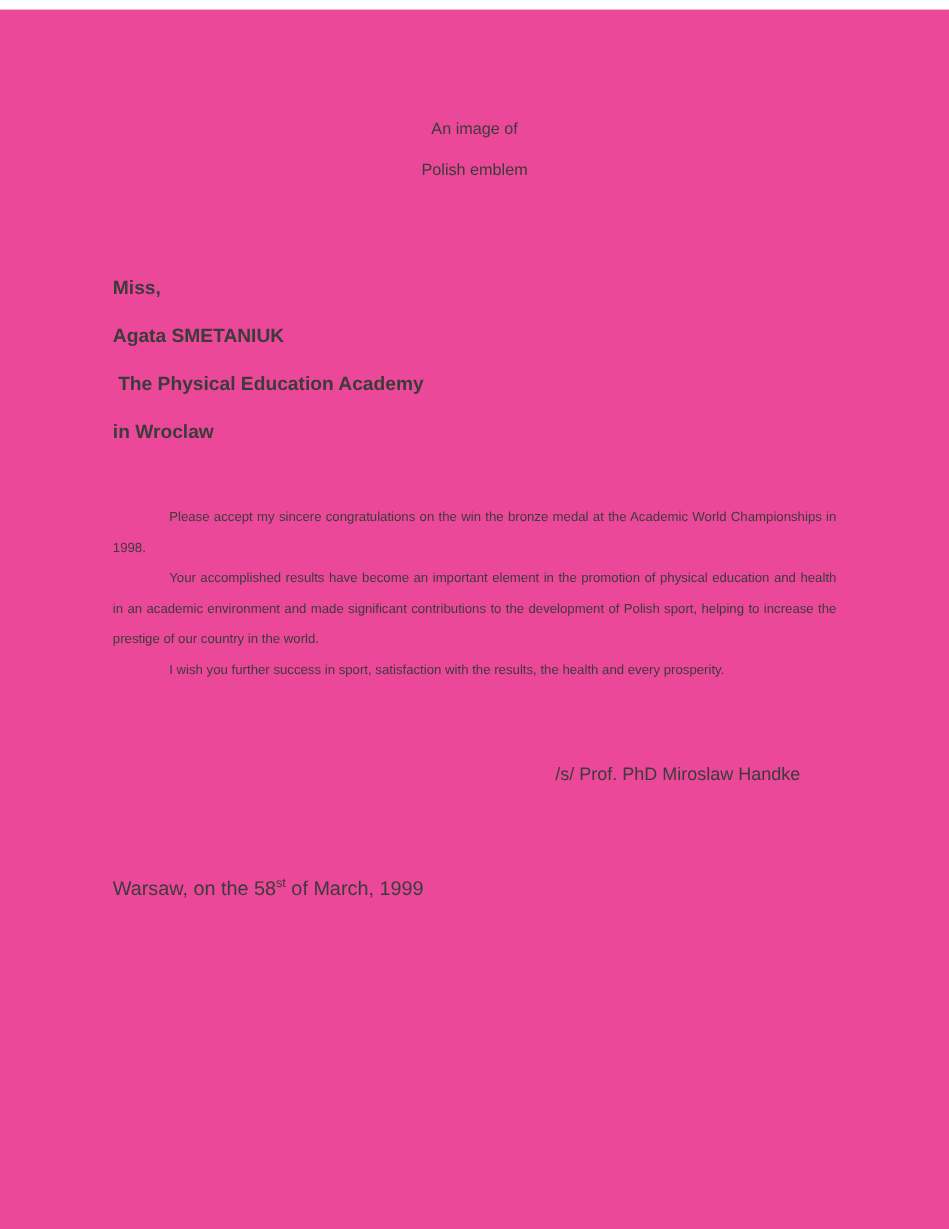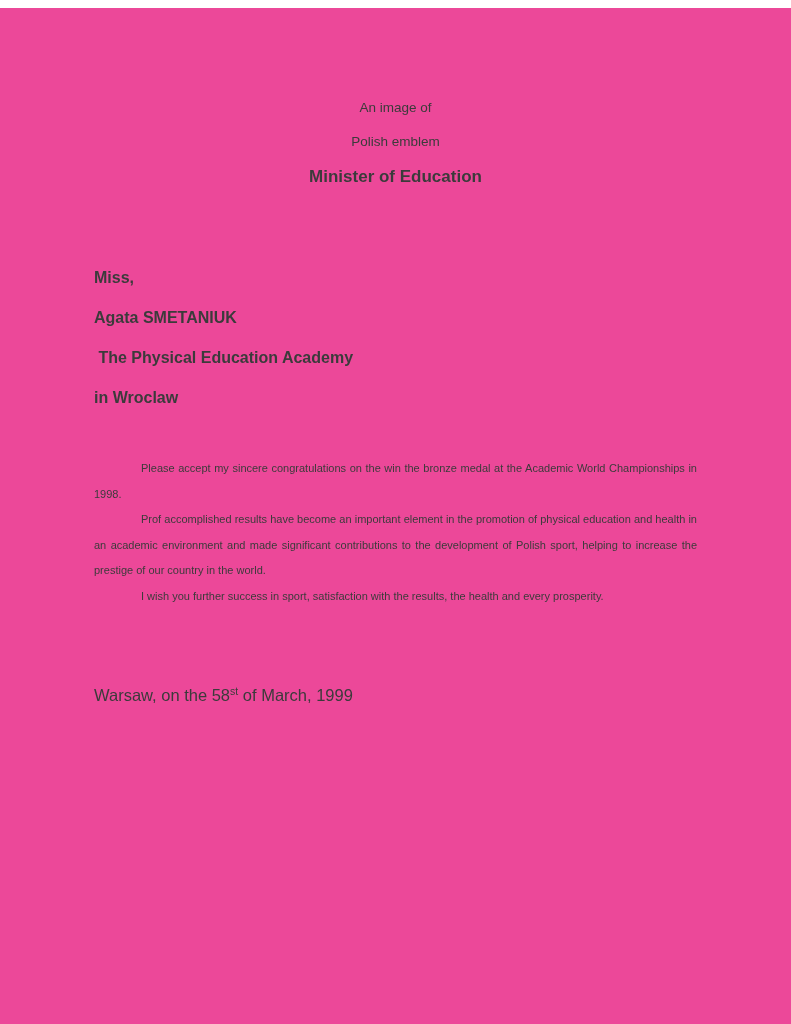--- a/index.html
+++ b/index.html
@@ -78,35 +78,35 @@
 </style>
 </head>
 <body>
 
 <div class="page">
   <div class="content">
 
     <div class="doc-header">
       <div class="small-line">An image of</div>
       <div class="small-line">Polish emblem</div>
-      <div class="doc-title">Minister of Education</div>
     </div>
 
     <div class="addressee">
       <div class="addr-line">Miss,</div>
       <div class="addr-line">Agata SMETANIUK</div>
       <div class="addr-line"> The Physical Education Academy</div>
       <div class="addr-line">in Wroclaw</div>
     </div>
 
     <div class="body-text">
       <p>Please accept my sincere congratulations on the win the bronze medal  at the Academic World Championships in 1998.</p>
-      <p>Prof accomplished results have become an important element in the promotion of physical education and health in an academic environment and made significant contributions to the development of Polish sport, helping to increase the prestige of our country in the world.</p>
+      <p>Your accomplished results have become an important element in the promotion of physical education and health in an academic environment and made significant contributions to the development of Polish sport, helping to increase the prestige of our country in the world.</p>
       <p>I wish you further success in sport, satisfaction with the results,  the health and every prosperity.</p>
     </div>
 
+    <div class="signature-line">/s/ Prof. PhD Miroslaw Handke</div>
 
     <div class="date-line">
       <span>Warsaw, on the 58</span><sup>st</sup><span> of March, 1999</span>
     </div>
 
   </div>
 </div>
 
 </body></html>

